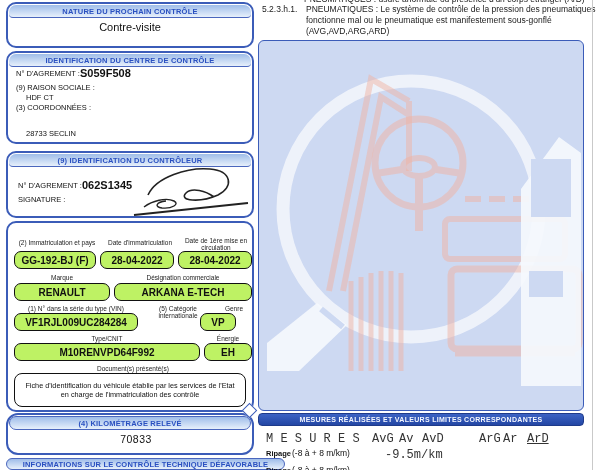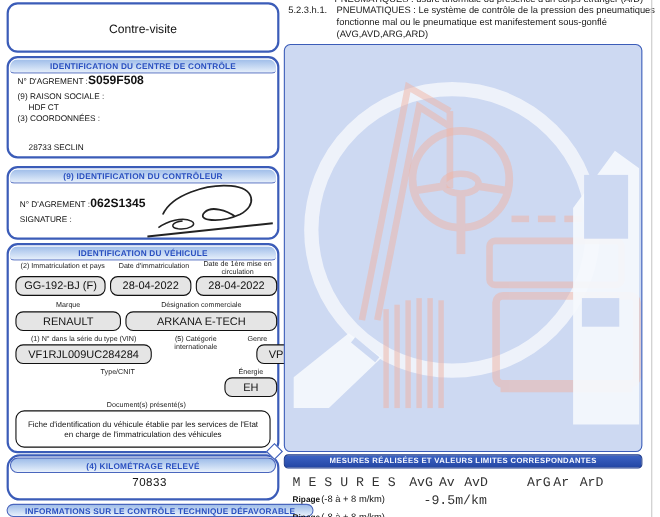--- a/index.html
+++ b/index.html
@@ -32,22 +32,22 @@
     display:flex;align-items:center;justify-content:center;
     font-size:7.5px;font-weight:bold;color:#2a50c0;letter-spacing:.2px;
     box-sizing:border-box;white-space:nowrap;
   }
   .smalllabel{font-size:6.5px;color:#222;position:absolute;white-space:nowrap;}
   .smalllabel.center{text-align:center;white-space:normal;line-height:7px;}
   .fieldtext{font-size:7.5px;color:#111;position:absolute;white-space:nowrap;}
   .bigval{font-size:11px;font-weight:bold;}
   .vbox{
     position:absolute;height:18px;border:1.5px solid #111;border-radius:7px;
-    background:#e5e5e5;display:flex;align-items:center;justify-content:center;
-    font-size:10px;font-weight:400;box-sizing:border-box;white-space:nowrap;
+    background:#bef264;display:flex;align-items:center;justify-content:center;
+    font-size:10px;font-weight:700;box-sizing:border-box;white-space:nowrap;
   }
   .docsbox{
     position:absolute;border:1.5px solid #111;border-radius:8px;background:#fff;
     font-size:7.3px;text-align:center;line-height:9px;
     display:flex;align-items:center;justify-content:center;
     box-sizing:border-box;padding:2px 6px;
   }
   
   .defect{font-size:8.5px;color:#1a1a1a;position:absolute;white-space:nowrap;}
   .bluepanel{
@@ -68,20 +68,21 @@
   .diamond{
     position:absolute;width:11px;height:11px;background:#fff;
     border:1.5px solid #3b5cb8;transform:rotate(45deg);box-sizing:border-box;
   }
   .clip-top{position:absolute;overflow:hidden;}
 </style>
 </head>
 <body>
 
 <div class="sec" style="top:2px;height:46px;">
+  <div class="sec-header">NATURE DU PROCHAIN CONTRÔLE</div>
   <div class="abs" style="left:0;right:0;top:17px;text-align:center;font-size:11px;">Contre-visite</div>
 </div>
 
 <div class="sec" style="top:51px;height:93px;">
   <div class="sec-header">IDENTIFICATION DU CENTRE DE CONTRÔLE</div>
   <span class="fieldtext" style="left:8px;top:16px;">N° D'AGREMENT :</span>
   <span class="fieldtext bigval" style="left:72px;top:14px;">S059F508</span>
   <span class="fieldtext" style="left:8px;top:30px;">(9) RAISON SOCIALE :</span>
   <span class="fieldtext" style="left:18px;top:40px;">HDF CT</span>
   <span class="fieldtext" style="left:8px;top:50px;text-align:right;">(3) COORDONNÉES :</span>
@@ -95,50 +96,50 @@
   <span class="fieldtext bigval" style="left:74px;top:26px;font-weight:600;">062S1345</span>
   <span class="fieldtext" style="left:10px;top:42px;">SIGNATURE :</span>
   <svg class="abs" style="left:122px;top:10px;" width="122" height="56" viewBox="0 0 122 56">
     <path d="M18,32 C26,14 58,4 80,6 C102,8 104,24 88,32 C70,40 48,38 56,30 C62,24 76,28 84,34" fill="none" stroke="#222" stroke-width="1.6"></path>
     <path d="M14,44 C22,38 36,34 44,38 C50,41 42,46 32,45 C24,44 26,39 36,38" fill="none" stroke="#222" stroke-width="1.4"></path>
     <path d="M4,52 L118,40" fill="none" stroke="#222" stroke-width="1.8"></path>
   </svg>
 </div>
 
 <div class="sec" style="top:221px;height:191px;">
-  <div class="sec-header">IDENTIFICATION DU VÉHICULE</div>
 
   <div class="smalllabel center" style="left:6px;top:16px;width:86px;">(2) Immatriculation et pays</div>
   <div class="smalllabel center" style="left:94px;top:16px;width:76px;">Date d'immatriculation</div>
   <div class="smalllabel center" style="left:172px;top:14px;width:72px;">Date de 1ère mise en circulation</div>
 
   <div class="vbox" style="left:6px;top:28px;width:82px;">GG-192-BJ (F)</div>
   <div class="vbox" style="left:92px;top:28px;width:74px;">28-04-2022</div>
   <div class="vbox" style="left:170px;top:28px;width:74px;">28-04-2022</div>
 
   <div class="smalllabel center" style="left:6px;top:51px;width:96px;">Marque</div>
   <div class="smalllabel center" style="left:106px;top:51px;width:138px;">Désignation commerciale</div>
 
   <div class="vbox" style="left:106px;top:60px;width:138px;">ARKANA E-TECH</div>
   <div class="vbox" style="left:6px;top:60px;width:96px;">RENAULT</div>
 
   <div class="smalllabel center" style="left:6px;top:82px;width:124px;">(1) N° dans la série du type (VIN)</div>
   <div class="smalllabel center" style="left:134px;top:82px;width:72px;">(5) Catégorie internationale</div>
   <div class="smalllabel center" style="left:208px;top:82px;width:36px;">Genre</div>
 
   <div class="vbox" style="left:6px;top:90px;width:124px;">VF1RJL009UC284284</div>
-  <div class="vbox" style="left:225px;top:90px;width:36px;">VP</div>
+  <div class="vbox" style="left:192px;top:90px;width:36px;">VP</div>
 
   <div class="smalllabel center" style="left:6px;top:112px;width:186px;">Type/CNIT</div>
   <div class="smalllabel center" style="left:196px;top:112px;width:48px;">Énergie</div>
 
+  <div class="vbox" style="left:6px;top:120px;width:186px;">M10RENVPD64F992</div>
   <div class="vbox" style="left:196px;top:120px;width:48px;">EH</div>
 
   <div class="smalllabel center" style="left:6px;top:142px;width:238px;">Document(s) présenté(s)</div>
-  <div class="docsbox" style="left:6px;top:150px;width:232px;height:34px;">Fiche d'identification du véhicule établie par les services de l'Etat en charge de l'immatriculation des véhicules</div>
+  <div class="docsbox" style="left:6px;top:150px;width:232px;height:34px;">Fiche d'identification du véhicule établie par les services de l'Etat en charge de l'immatriculation des contrôle</div>
 </div>
 
 <div class="sec" style="top:413px;height:42px;border-radius:12px;">
   <div class="sec-header" style="border:1px solid #4a66bd;border-radius:7px;left:1px;right:1px;">(4) KILOMÉTRAGE RELEVÉ</div>
   <div class="abs" style="left:0;right:0;top:18px;text-align:center;font-size:10.5px;letter-spacing:.5px;padding-left:12px;">70833</div>
 </div>
 <div class="diamond" style="left:244px;top:405px;"></div>
 
 <div class="pill-header" style="left:6px;top:458px;width:279px;">INFORMATIONS SUR LE CONTRÔLE TECHNIQUE DÉFAVORABLE</div>
 
@@ -205,21 +206,21 @@
 </div>
 
 <div class="mes-header">MESURES RÉALISÉES ET VALEURS LIMITES CORRESPONDANTES</div>
 
 <span class="mes-col mono" style="left:266px;top:432px;">M E S U R E S</span>
 <span class="mes-col mono" style="left:372px;top:432px;">AvG</span>
 <span class="mes-col mono" style="left:399px;top:432px;">Av</span>
 <span class="mes-col mono" style="left:422px;top:432px;">AvD</span>
 <span class="mes-col mono" style="left:479px;top:432px;">ArG</span>
 <span class="mes-col mono" style="left:503px;top:432px;">Ar</span>
-<span class="mes-col mono" style="left:527px;top:432px;">ArD</span>
+<span class="mes-col mono" style="left:527px;top:432px;text-decoration:underline;">ArD</span>
 
 <span class="abs" style="left:266px;top:449px;font-size:7.5px;font-weight:bold;">Ripage</span>
 <span class="abs" style="left:292px;top:448px;font-size:8.5px;">(-8 à + 8 m/km)</span>
 <span class="mes-col mono" style="left:385px;top:448px;">-9.5m/km</span>
 
 <span class="abs" style="left:266px;top:466px;font-size:7.5px;font-weight:bold;">Ripage</span>
 <span class="abs" style="left:292px;top:465px;font-size:8.5px;">(-8 à + 8 m/km)</span>
 
 <div class="abs" style="left:592px;top:0;width:1px;height:470px;background:#c9c9c9;"></div>
 

